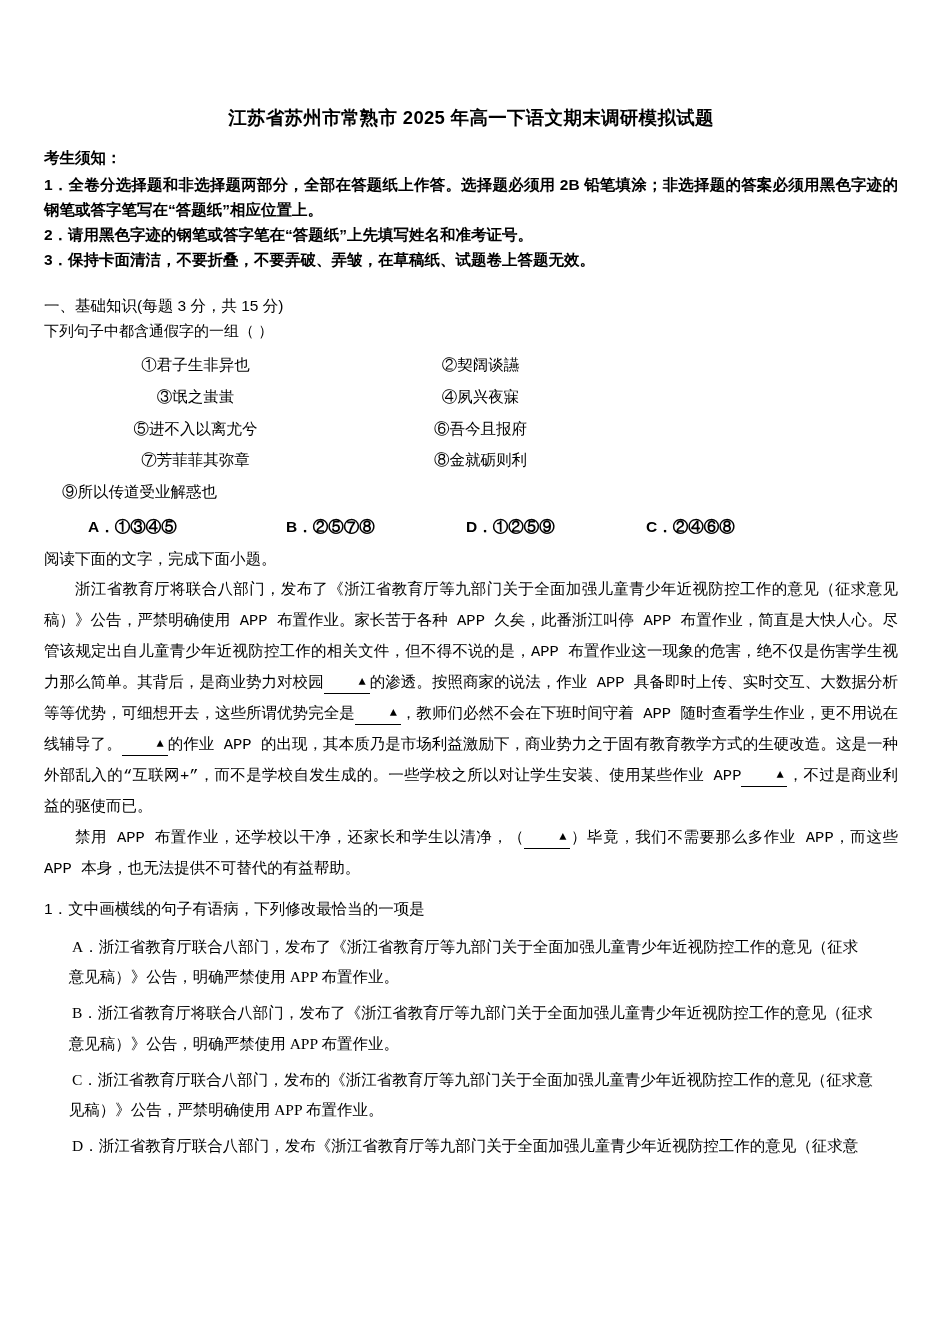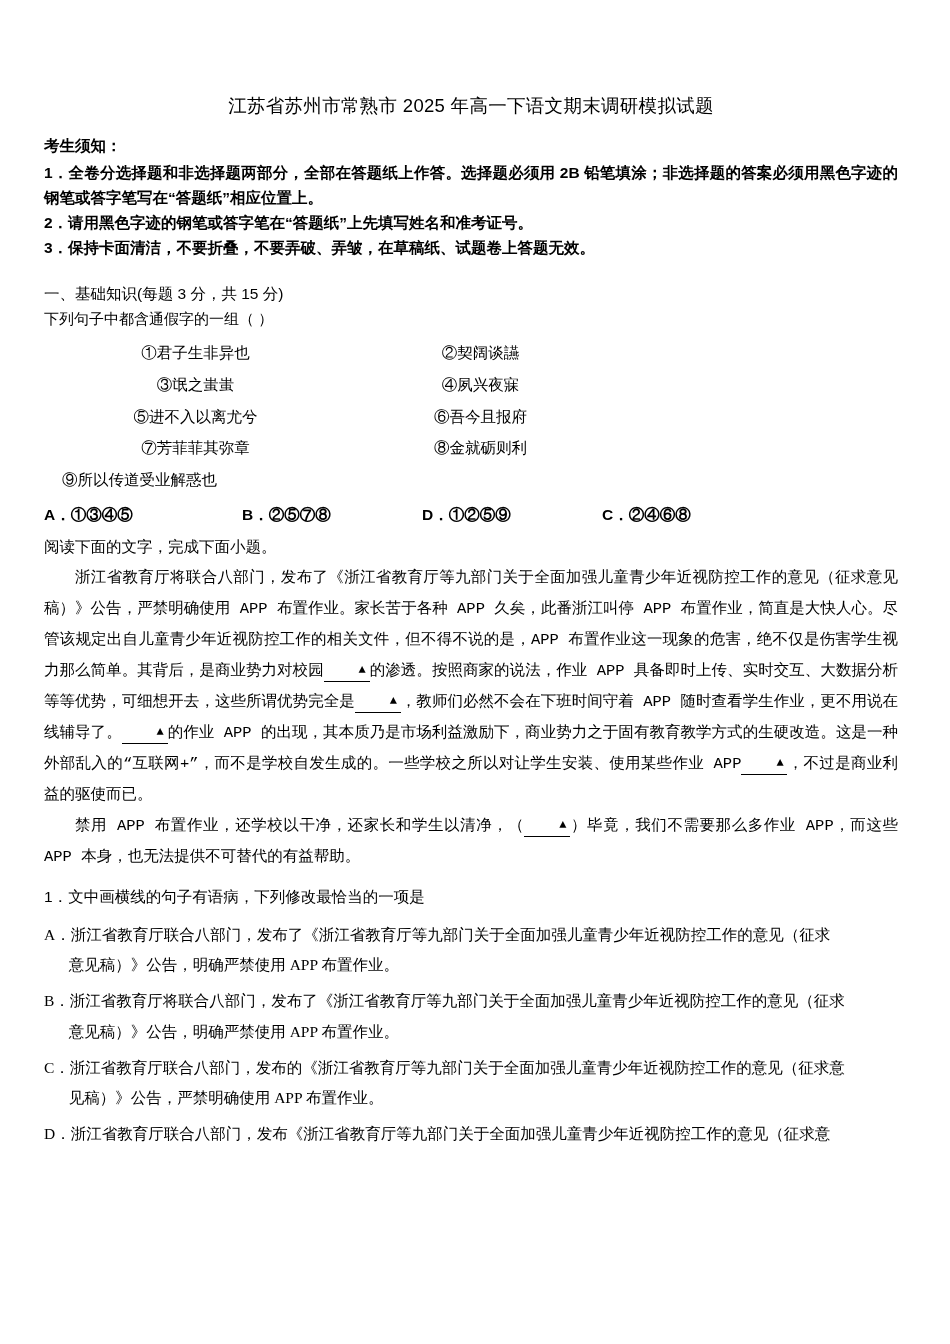--- a/index.html
+++ b/index.html
@@ -17,25 +17,25 @@
   }
   .page {
     position: relative;
     width: 950px;
     height: 1344px;
     box-sizing: border-box;
     padding: 92px 52px 0 44px;
   }
   .doc-title {
     font-family: "Liberation Sans", sans-serif;
-    font-weight: normal;
+    font-weight: bold;
     font-size: 18.5px;
     text-align: center;
     letter-spacing: 0.3px;
-    margin: 0 0 14px 0;
+    margin: 12px 0 14px 0;
     line-height: 1.5;
   }
   .notice-head {
     font-family: "Liberation Sans", sans-serif;
     font-weight: bold;
     font-size: 15.5px;
     margin: 4px 0 2px 0;
     line-height: 1.55;
   }
   .notice-line {
@@ -82,20 +82,21 @@
     line-height: 2.05;
     padding-left: 18px;
   }
   .answer-row {
     display: flex;
     font-family: "Liberation Sans", sans-serif;
     font-size: 15.5px;
     font-weight: bold;
     line-height: 2.2;
     margin-top: 2px;
+    margin-left: 44px;
   }
   .answer-row .ans {
     width: 180px;
   }
   .answer-row .ans:first-child { width: 198px; }
   .read-instr {
     font-family: "Liberation Sans", sans-serif;
     font-size: 15.5px;
     line-height: 1.9;
     margin: 0 0 2px 0;
@@ -135,20 +136,21 @@
     text-align: justify;
     text-justify: inter-ideograph;
   }
   .choice .cont {
     display: block;
     padding-left: 1.6em;
   }
   .choice .lead {
     display: block;
     text-indent: 0;
+    margin-left: 28px;
   }
 </style>
 </head>
 <body>
 
 <div class="page">
 
   <h1 class="doc-title">江苏省苏州市常熟市 2025 年高一下语文期末调研模拟试题</h1>
 
   <div class="notice-head">考生须知：</div>

